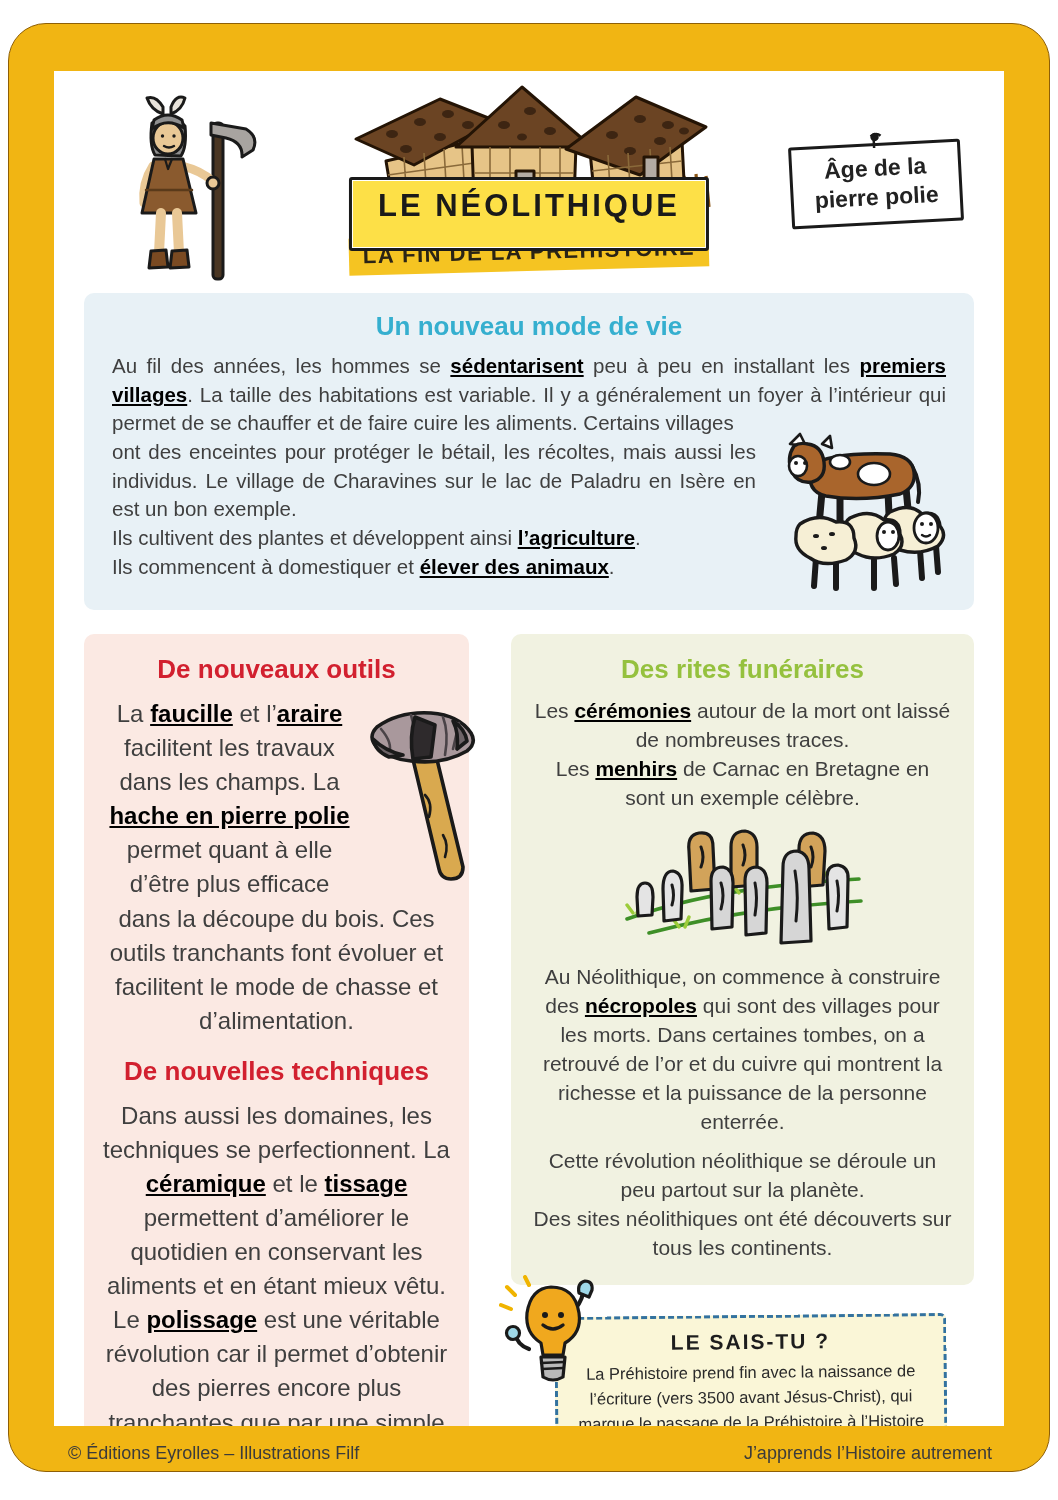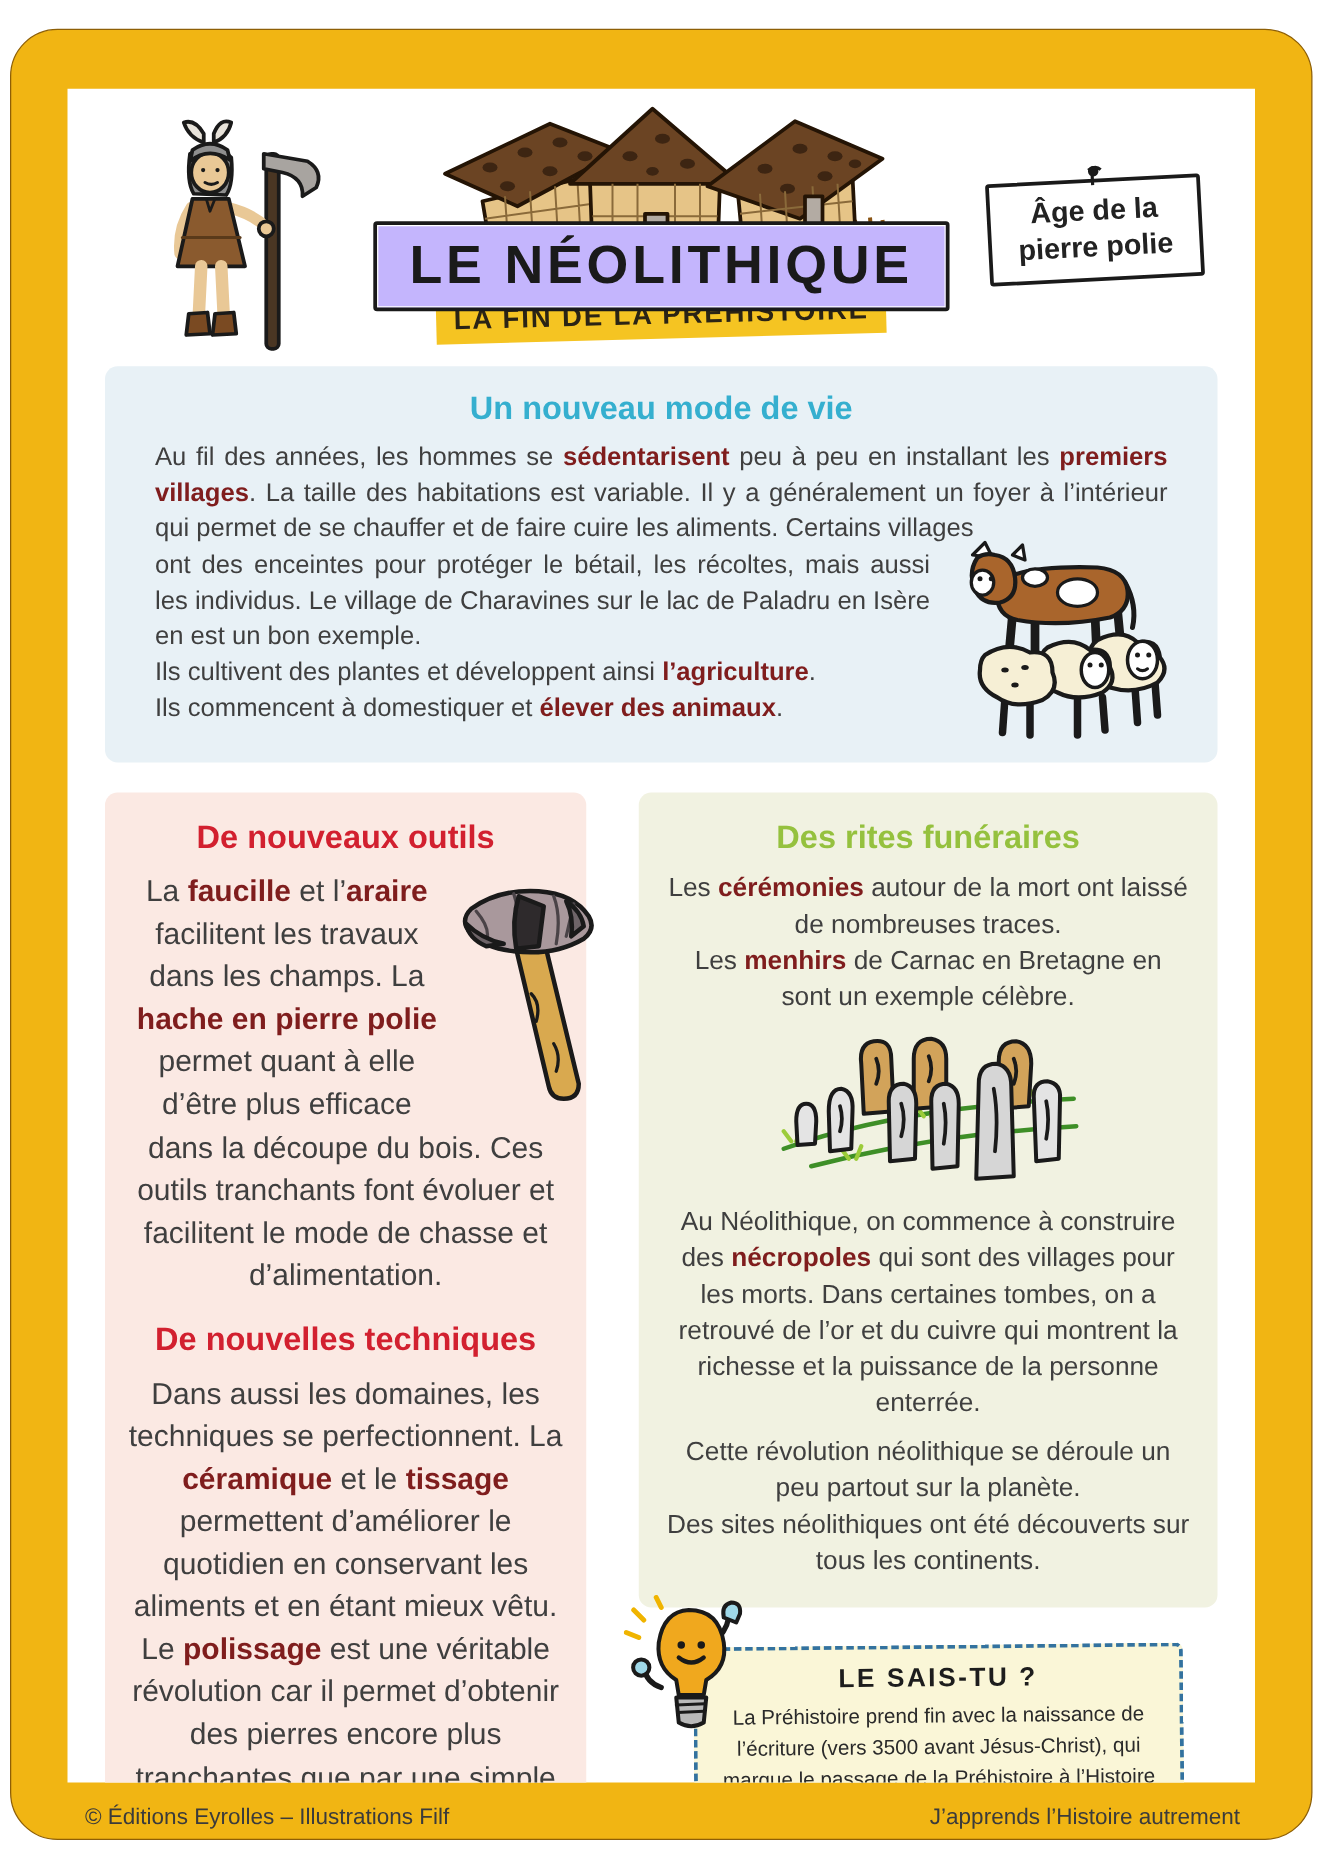--- a/index.html
+++ b/index.html
@@ -32,48 +32,48 @@
   .content{
     position:absolute;left:45px;right:45px;top:47px;bottom:45px;
     background:#fff;overflow:hidden;
   }
   
   .header{position:relative;height:222px;}
   .farmer{position:absolute;left:62px;top:22px;}
   .houses{position:absolute;left:50%;top:8px;transform:translateX(-50%);}
   .title-box{
     position:absolute;left:50%;top:106px;transform:translateX(-50%);
-    background:#c4b5fd;border:3px solid var(--c-ink);border-radius:3px;
-    padding:8px 26px 9px;z-index:3;white-space:nowrap;
-    font-size:43px;font-weight:700;letter-spacing:3px;color:var(--c-ink);
+    background:#fde047;border:3px solid var(--c-ink);border-radius:3px;
+    padding:8px 26px 24px;z-index:3;white-space:nowrap;
+    font-size:31px;font-weight:700;letter-spacing:3px;color:var(--c-ink);
     box-shadow:0 0 0 1px #fff inset;
   }
   .subtitle-box{
     position:absolute;left:50%;top:163px;transform:translateX(-50%) rotate(-1.5deg);
     background:#F5C422;padding:5px 14px 6px;z-index:2;white-space:nowrap;
     font-size:22px;font-weight:700;letter-spacing:1.5px;color:#2B2415;
   }
   .period-sign{
     position:absolute;right:42px;top:72px;width:172px;
     background:#fff;border:3px solid var(--c-ink);border-radius:3px;
     transform:rotate(-3deg);padding:8px 6px 10px;text-align:center;
     font-size:23px;font-weight:700;color:#222;line-height:1.25;z-index:2;
   }
   .pin{position:absolute;left:50%;top:-14px;transform:translateX(-50%);}
   
   .section-blue{
     margin:0 30px;background:var(--c-bg-blue);border-radius:10px;
-    padding:18px 40px 16px;
+    padding:18px 28px 16px;
   }
   h2{font-size:26px;font-weight:700;text-align:center;margin-bottom:10px;}
   .h-teal{color:var(--c-heading-teal);}
   .h-red{color:var(--c-heading-red);margin-bottom:12px;}
   .h-green{color:var(--c-heading-green);margin-bottom:12px;}
   p{font-size:20.5px;line-height:1.4;}
-  b{font-weight:700;color:#7f1d1d;}
+  b{font-weight:700;color:#000000;text-decoration:underline;}
   .p-justify{text-align:justify;}
   .wrap-row{display:flex;gap:14px;align-items:flex-start;}
   .wrap-row .wrap-text{flex:1;}
   .animals{flex:none;margin-top:-6px;}
   
   .columns{display:flex;gap:42px;margin:24px 30px 0;align-items:flex-start;}
   .col-left{flex:none;width:385px;background:var(--c-bg-pink);border-radius:10px;
     padding:20px 18px 56px;position:relative;}
   .col-left p{text-align:center;font-size:24px;line-height:1.42;}
   .col-left .h-red:nth-of-type(2){margin-top:18px;}

